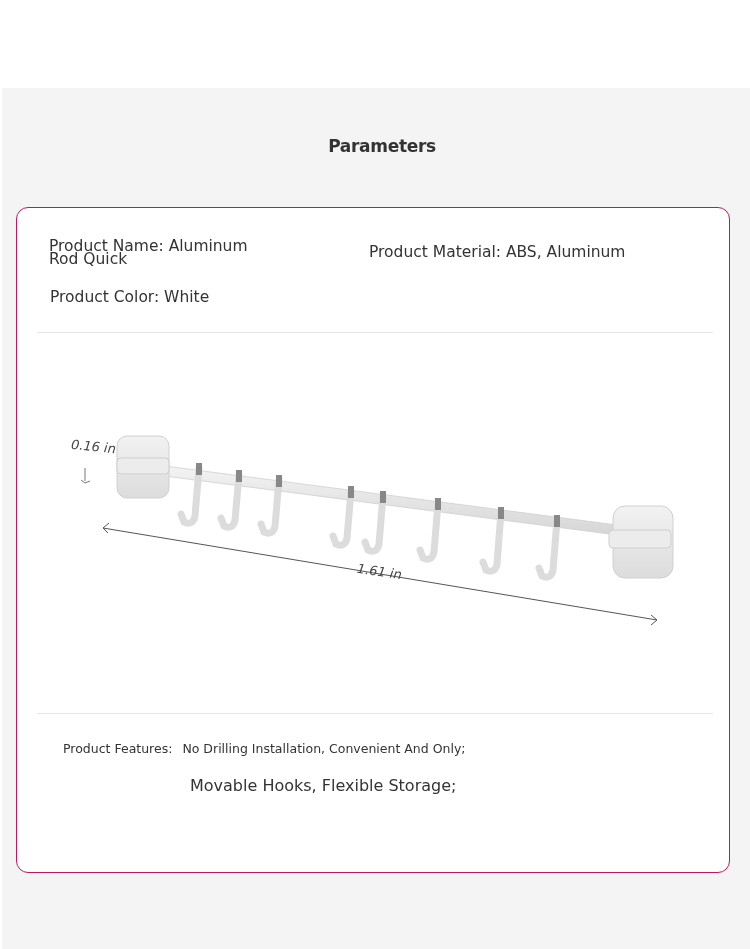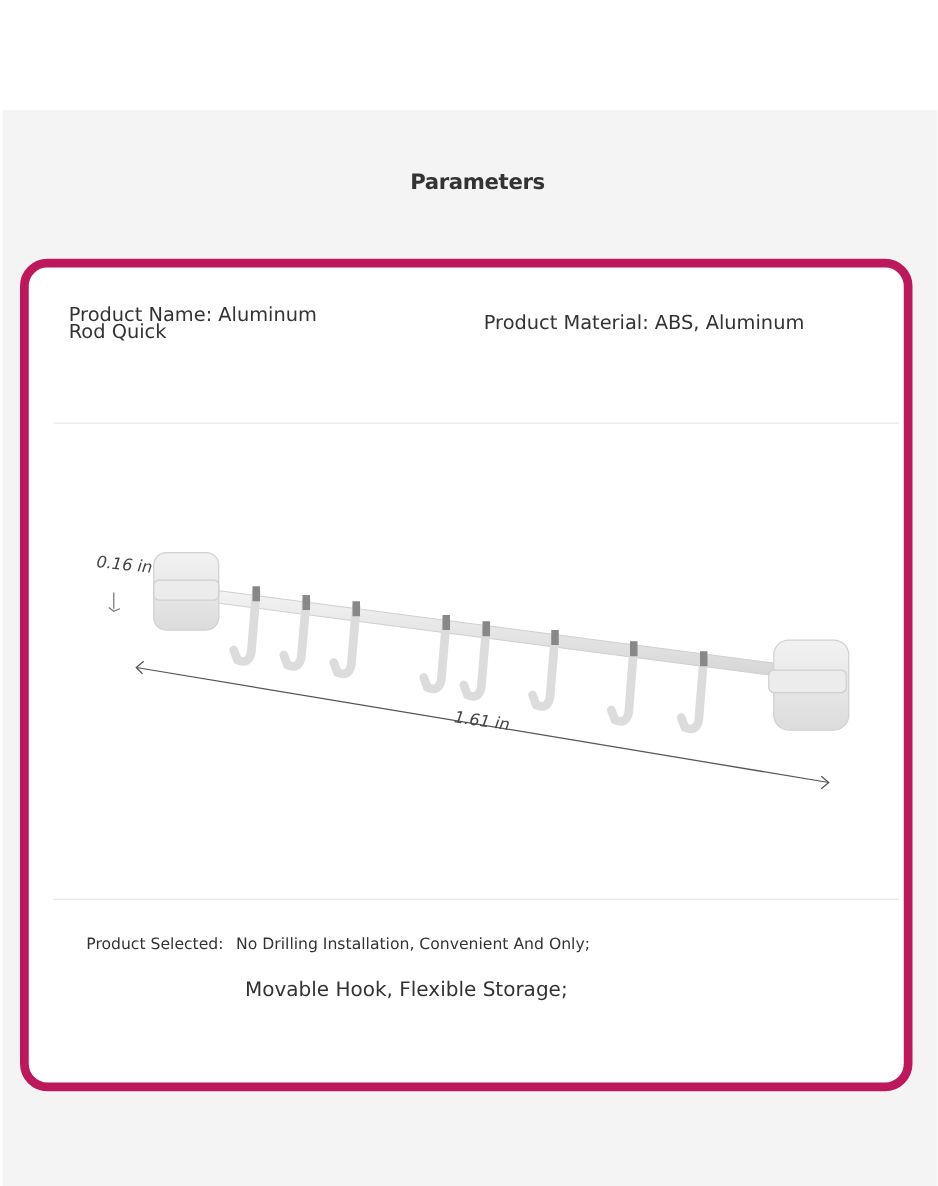--- a/index.html
+++ b/index.html
@@ -11,27 +11,27 @@
     }
     .top-white { position: absolute; left: 0; top: 0; width: 750px; height: 88px; background: #ffffff; }
     .gray-area { position: absolute; left: 2px; top: 88px; width: 748px; height: 861px; background: #f4f4f4; }
     .section-title {
       position: absolute; left: 0; top: 136px; width: 764px; text-align: center;
       font-family: "DejaVu Sans", sans-serif; font-weight: bold; font-size: 17px;
       color: #333333; letter-spacing: -0.3px;
     }
     .card {
       position: absolute; left: 16px; top: 207px; width: 714px; height: 666px;
-      background: #ffffff; border: 7px solid #be185d; border-radius: 22px;
+      background: #ffffff; border: 1px solid #be185d; border-radius: 12px;
       box-sizing: border-box;
     }
     .spec { position: absolute; font-size: 15.5px; color: #333333; line-height: 13px; white-space: nowrap; }
     .spec.name { left: 32px; top: 32px; }
     .spec.color { left: 33px; top: 80px; line-height: 18px; }
-    .spec.material { left: 364px; top: 35px; line-height: 18px; }
+    .spec.material { left: 352px; top: 35px; line-height: 18px; }
     .spec.size { left: 348px; top: 74px; line-height: 18px; }
     .divider { position: absolute; left: 20px; width: 676px; height: 1px; background: #e6e6e6; }
     .divider.top { top: 124px; }
     .divider.bottom { top: 505px; }
     .product-figure { position: absolute; left: 0; top: 200px; width: 714px; height: 240px; }
     .dim-label {
       position: absolute; font-style: italic; font-size: 13px; color: #444; white-space: nowrap;
     }
     .dim-small { left: 54px; top: 231px; transform: rotate(6deg); }
     .dim-long { left: 340px; top: 356px; transform: rotate(8deg); }
@@ -47,20 +47,21 @@
 <div class="top-white"></div>
 <div class="gray-area"></div>
 
 <div class="section-title">Parameters</div>
 
 <div class="card">
   <div class="spec name">
     <div>Product Name: Aluminum</div>
     <div>Rod Quick</div>
   </div>
+  <div class="spec color">Product Color: White</div>
   <div class="spec material">Product Material: ABS, Aluminum</div>
 
   <div class="divider top"></div>
 
   <svg class="product-figure" viewBox="0 0 714 240" style="top:200px;">
     <defs>
       <linearGradient id="mountGrad" x1="0" y1="0" x2="0" y2="1">
         <stop offset="0" stop-color="#f2f2f2"></stop>
         <stop offset="1" stop-color="#dcdcdc"></stop>
       </linearGradient>
@@ -129,17 +130,17 @@
       <line x1="68" y1="60" x2="68" y2="73"></line>
       <polyline points="64,72 68,75 73,73"></polyline>
     </g>
   </svg>
   <div class="dim-label dim-small">0.16 in</div>
   <div class="dim-label dim-long">1.61 in</div>
 
   <div class="divider bottom"></div>
 
   <div class="features">
-    <span class="label">Product Selected:</span>
+    <span class="label">Product Features:</span>
     <span>No Drilling Installation, Convenient And Only;</span>
   </div>
-  <div class="feature-line l2">Movable Hook, Flexible Storage;</div>
+  <div class="feature-line l2">Movable Hooks, Flexible Storage;</div>
 </div>
 
 </body></html>

